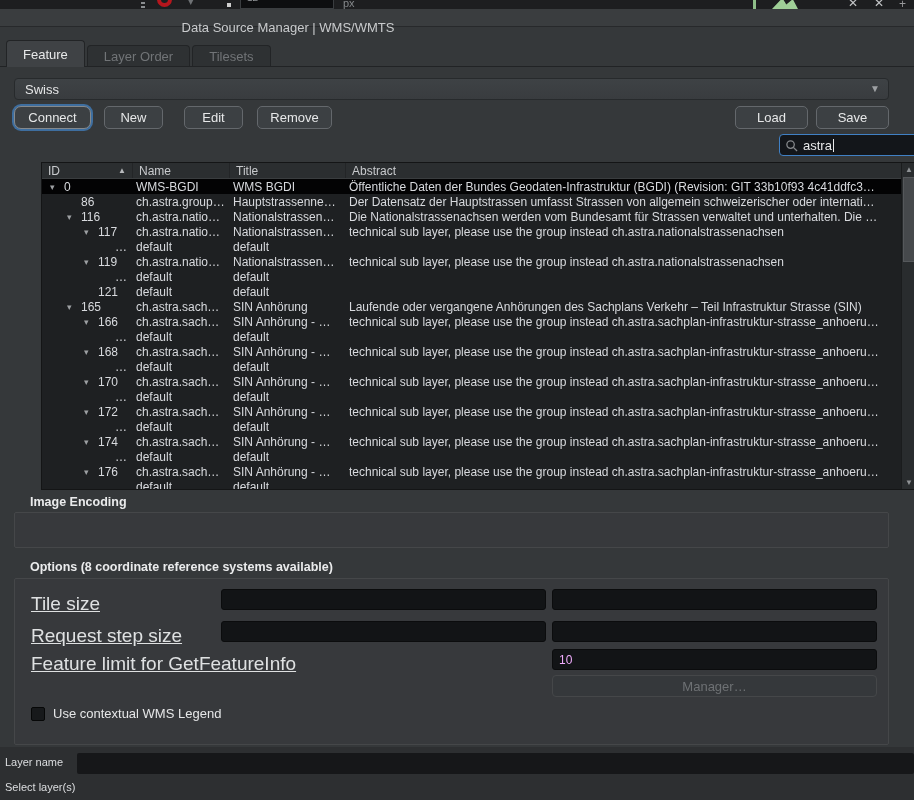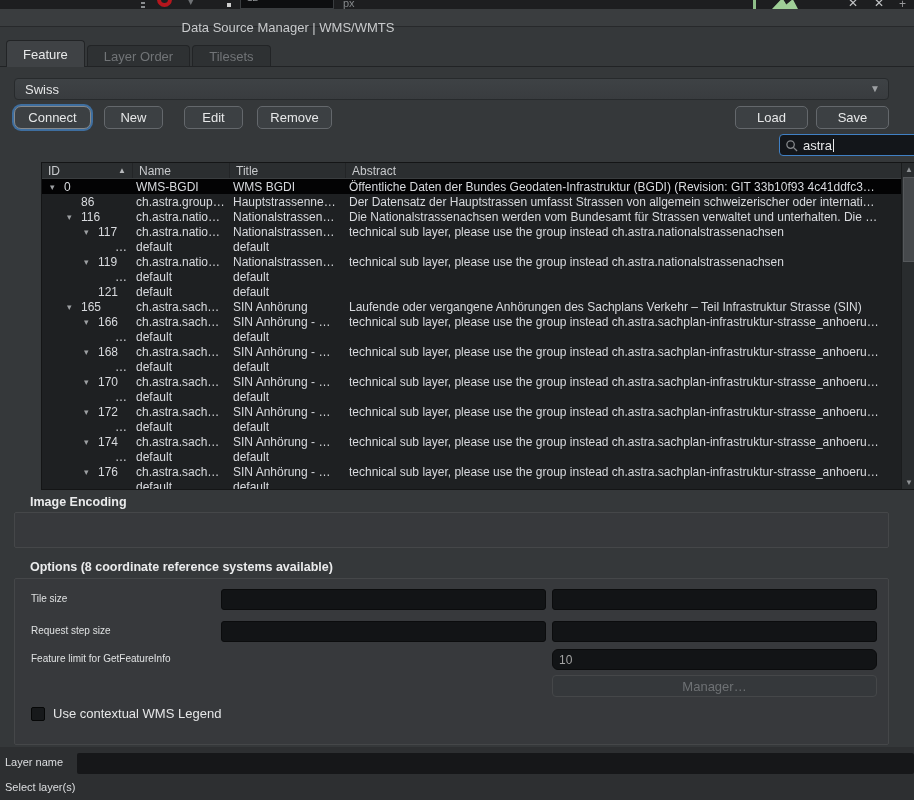--- a/index.html
+++ b/index.html
@@ -78,24 +78,24 @@
   .vscroll .thumb{position:absolute;left:1px;top:14px;width:12px;height:85px;background:#46494c;border:1px solid #55585b;}
 
   
   .grouplabel{position:absolute;left:30px;font-size:12.5px;font-weight:bold;color:#eaebec;}
   .groupbox{position:absolute;left:14px;width:875px;border:1px solid #454749;border-radius:2px;background:#37393c;}
   .enc-label{top:495px;}
   .enc-box{top:512px;height:36px;}
   .opt-label{top:560px;}
   .opt-box{top:578px;height:167px;}
 
-  .optlabel{position:absolute;font-size:10px;color:#dfe1e2;}
+  .optlabel{position:absolute;font-size:19px;color:#dfe1e2;text-decoration:underline;}
   .field{position:absolute;height:21px;background:#121416;border:1px solid #0b0c0d;border-radius:3px;
          color:#d0d2d4;font-size:12px;padding:0 6px;font-family:"Liberation Sans","DejaVu Sans",sans-serif;}
-  .field.dim{color:#a3a3a3;border-radius:6px;}
+  .field.dim{color:#f0abfc;}
   .changebtn{position:absolute;left:537px;top:96px;width:325px;height:22px;border-radius:4px;
              background:#35383b;border:1px solid #454749;color:#6e7174;font-size:13px;
              display:flex;align-items:center;justify-content:center;}
   .checkrow{position:absolute;left:16px;top:127px;display:flex;align-items:center;}
   .checkbox{width:14px;height:14px;background:#17191b;border:1px solid #060707;border-radius:2px;margin-right:8px;}
   .checklabel{font-size:13px;color:#e6e7e8;}
 
   
   .footer{position:absolute;left:0;top:747px;width:914px;height:53px;background:#2d2f31;}
   .footer .lbl{position:absolute;left:5px;font-size:11px;color:#dcdee0;}

